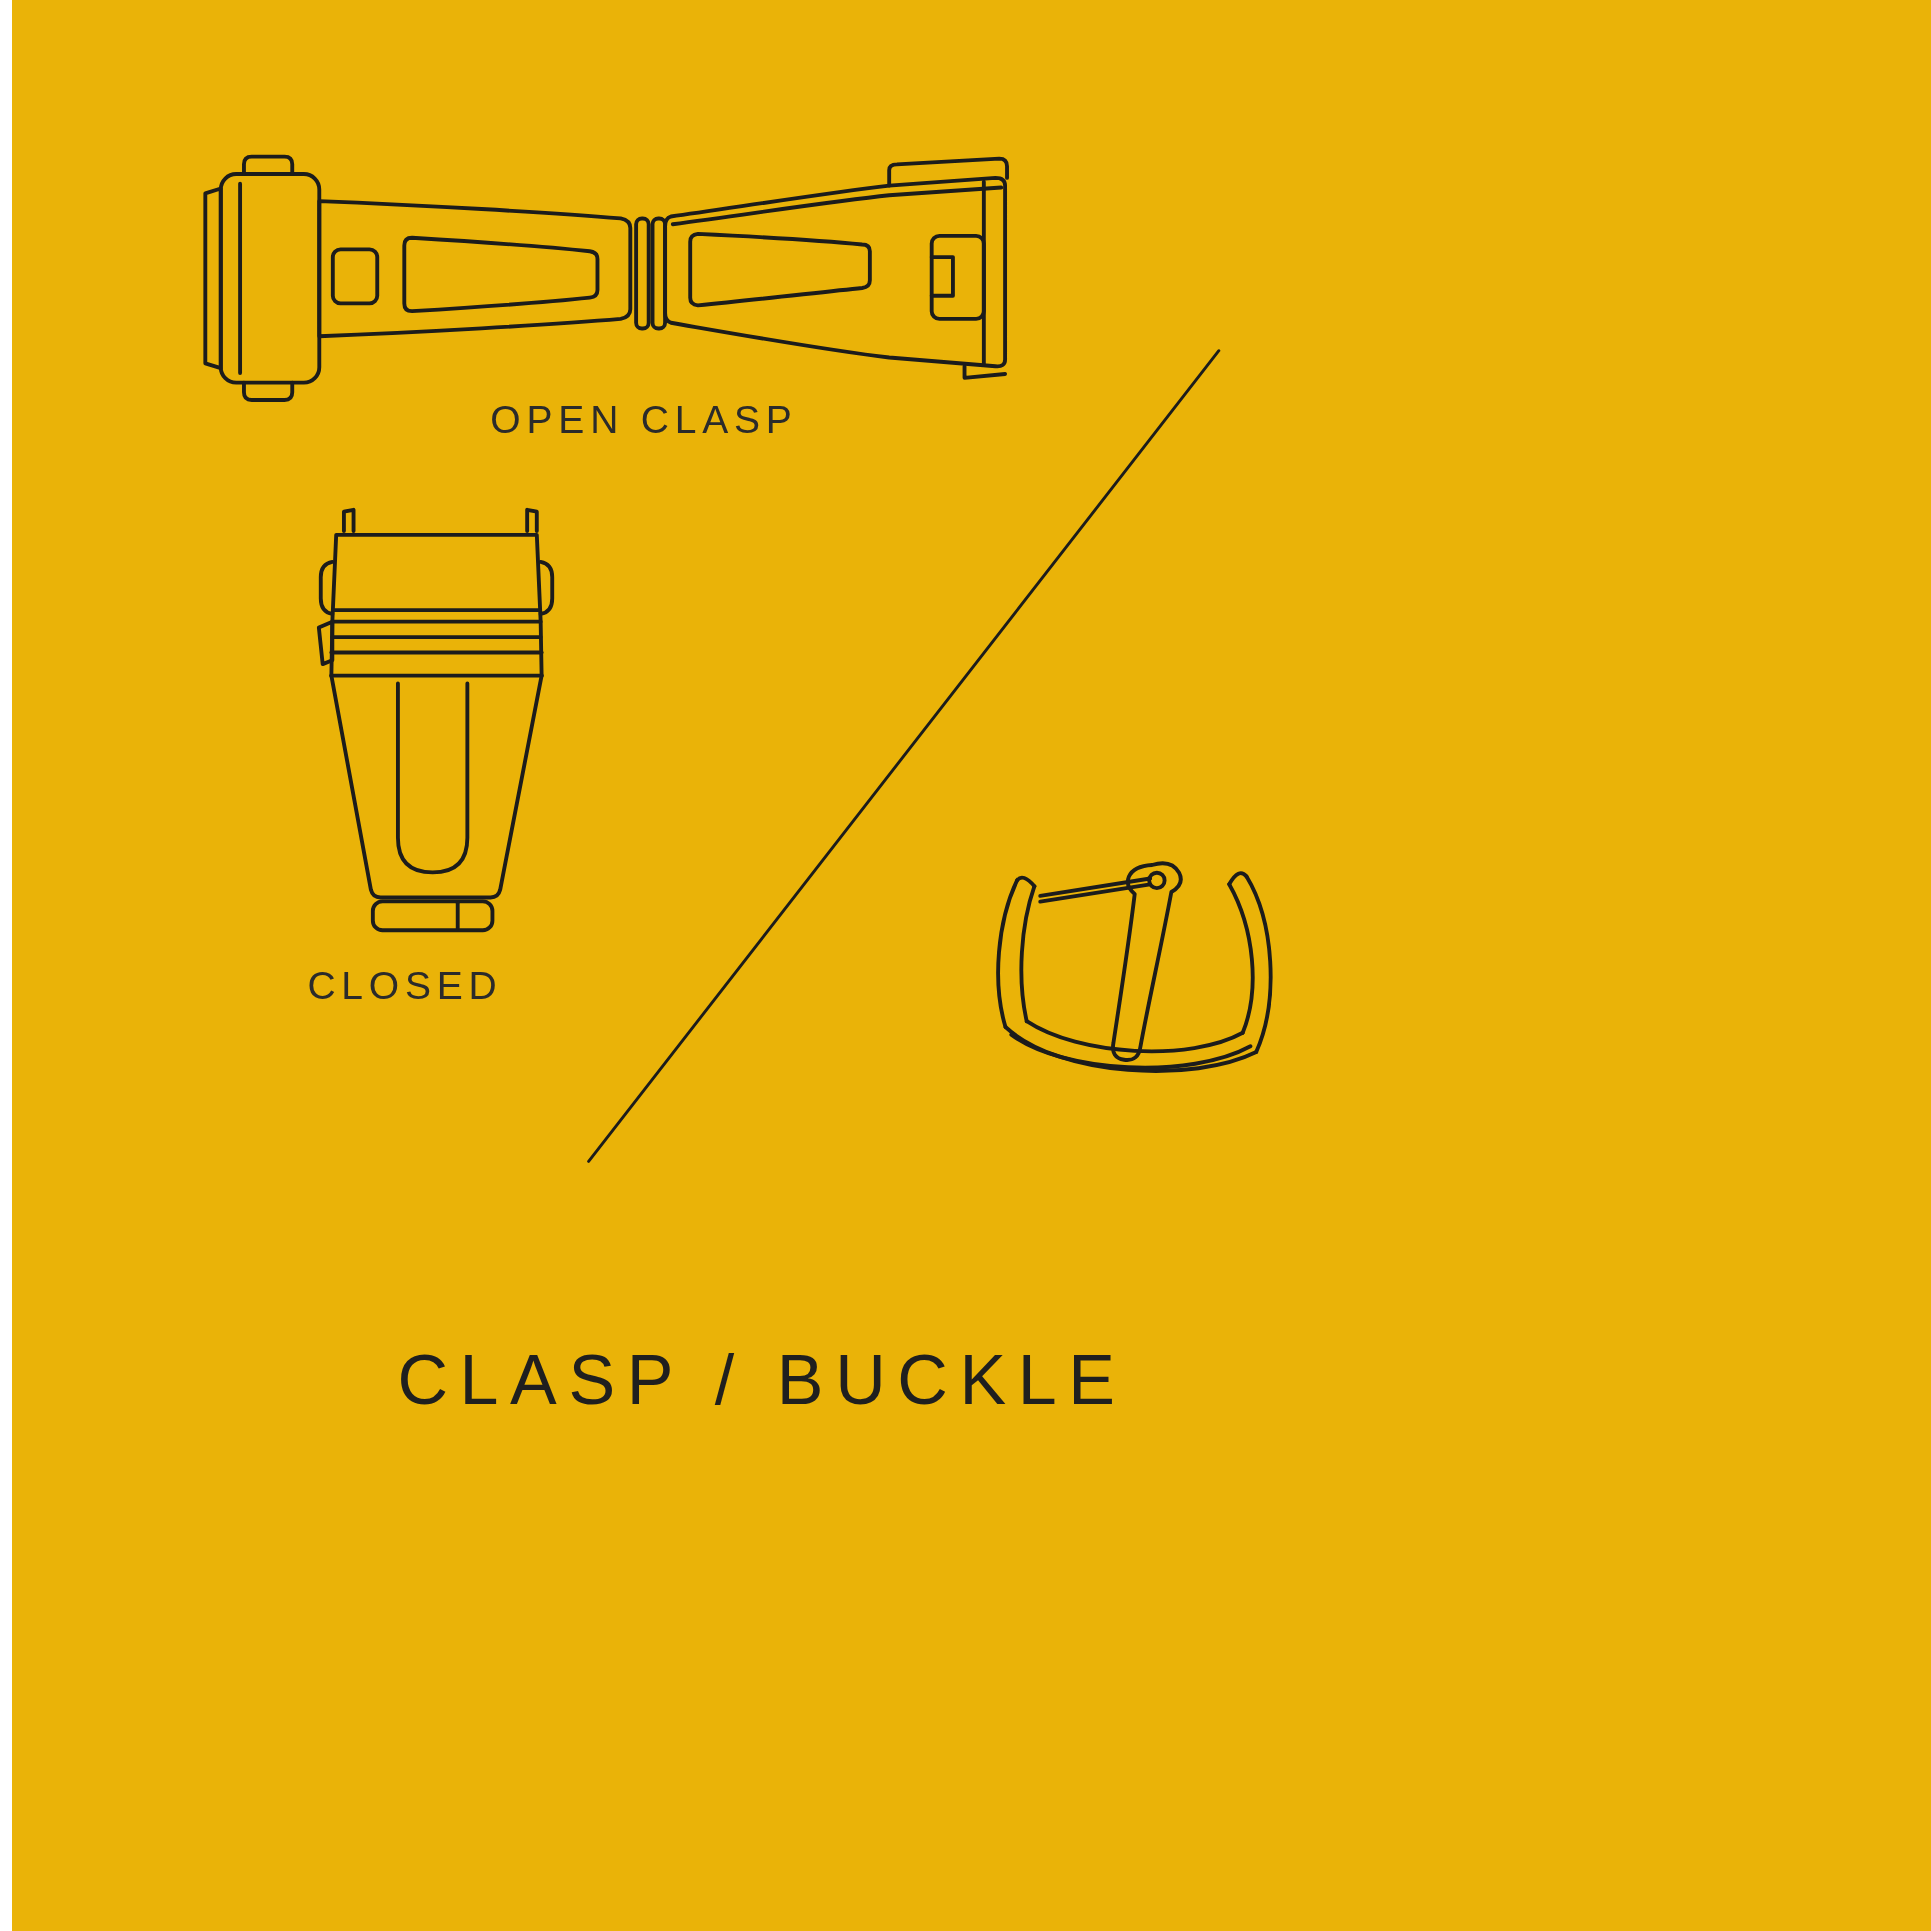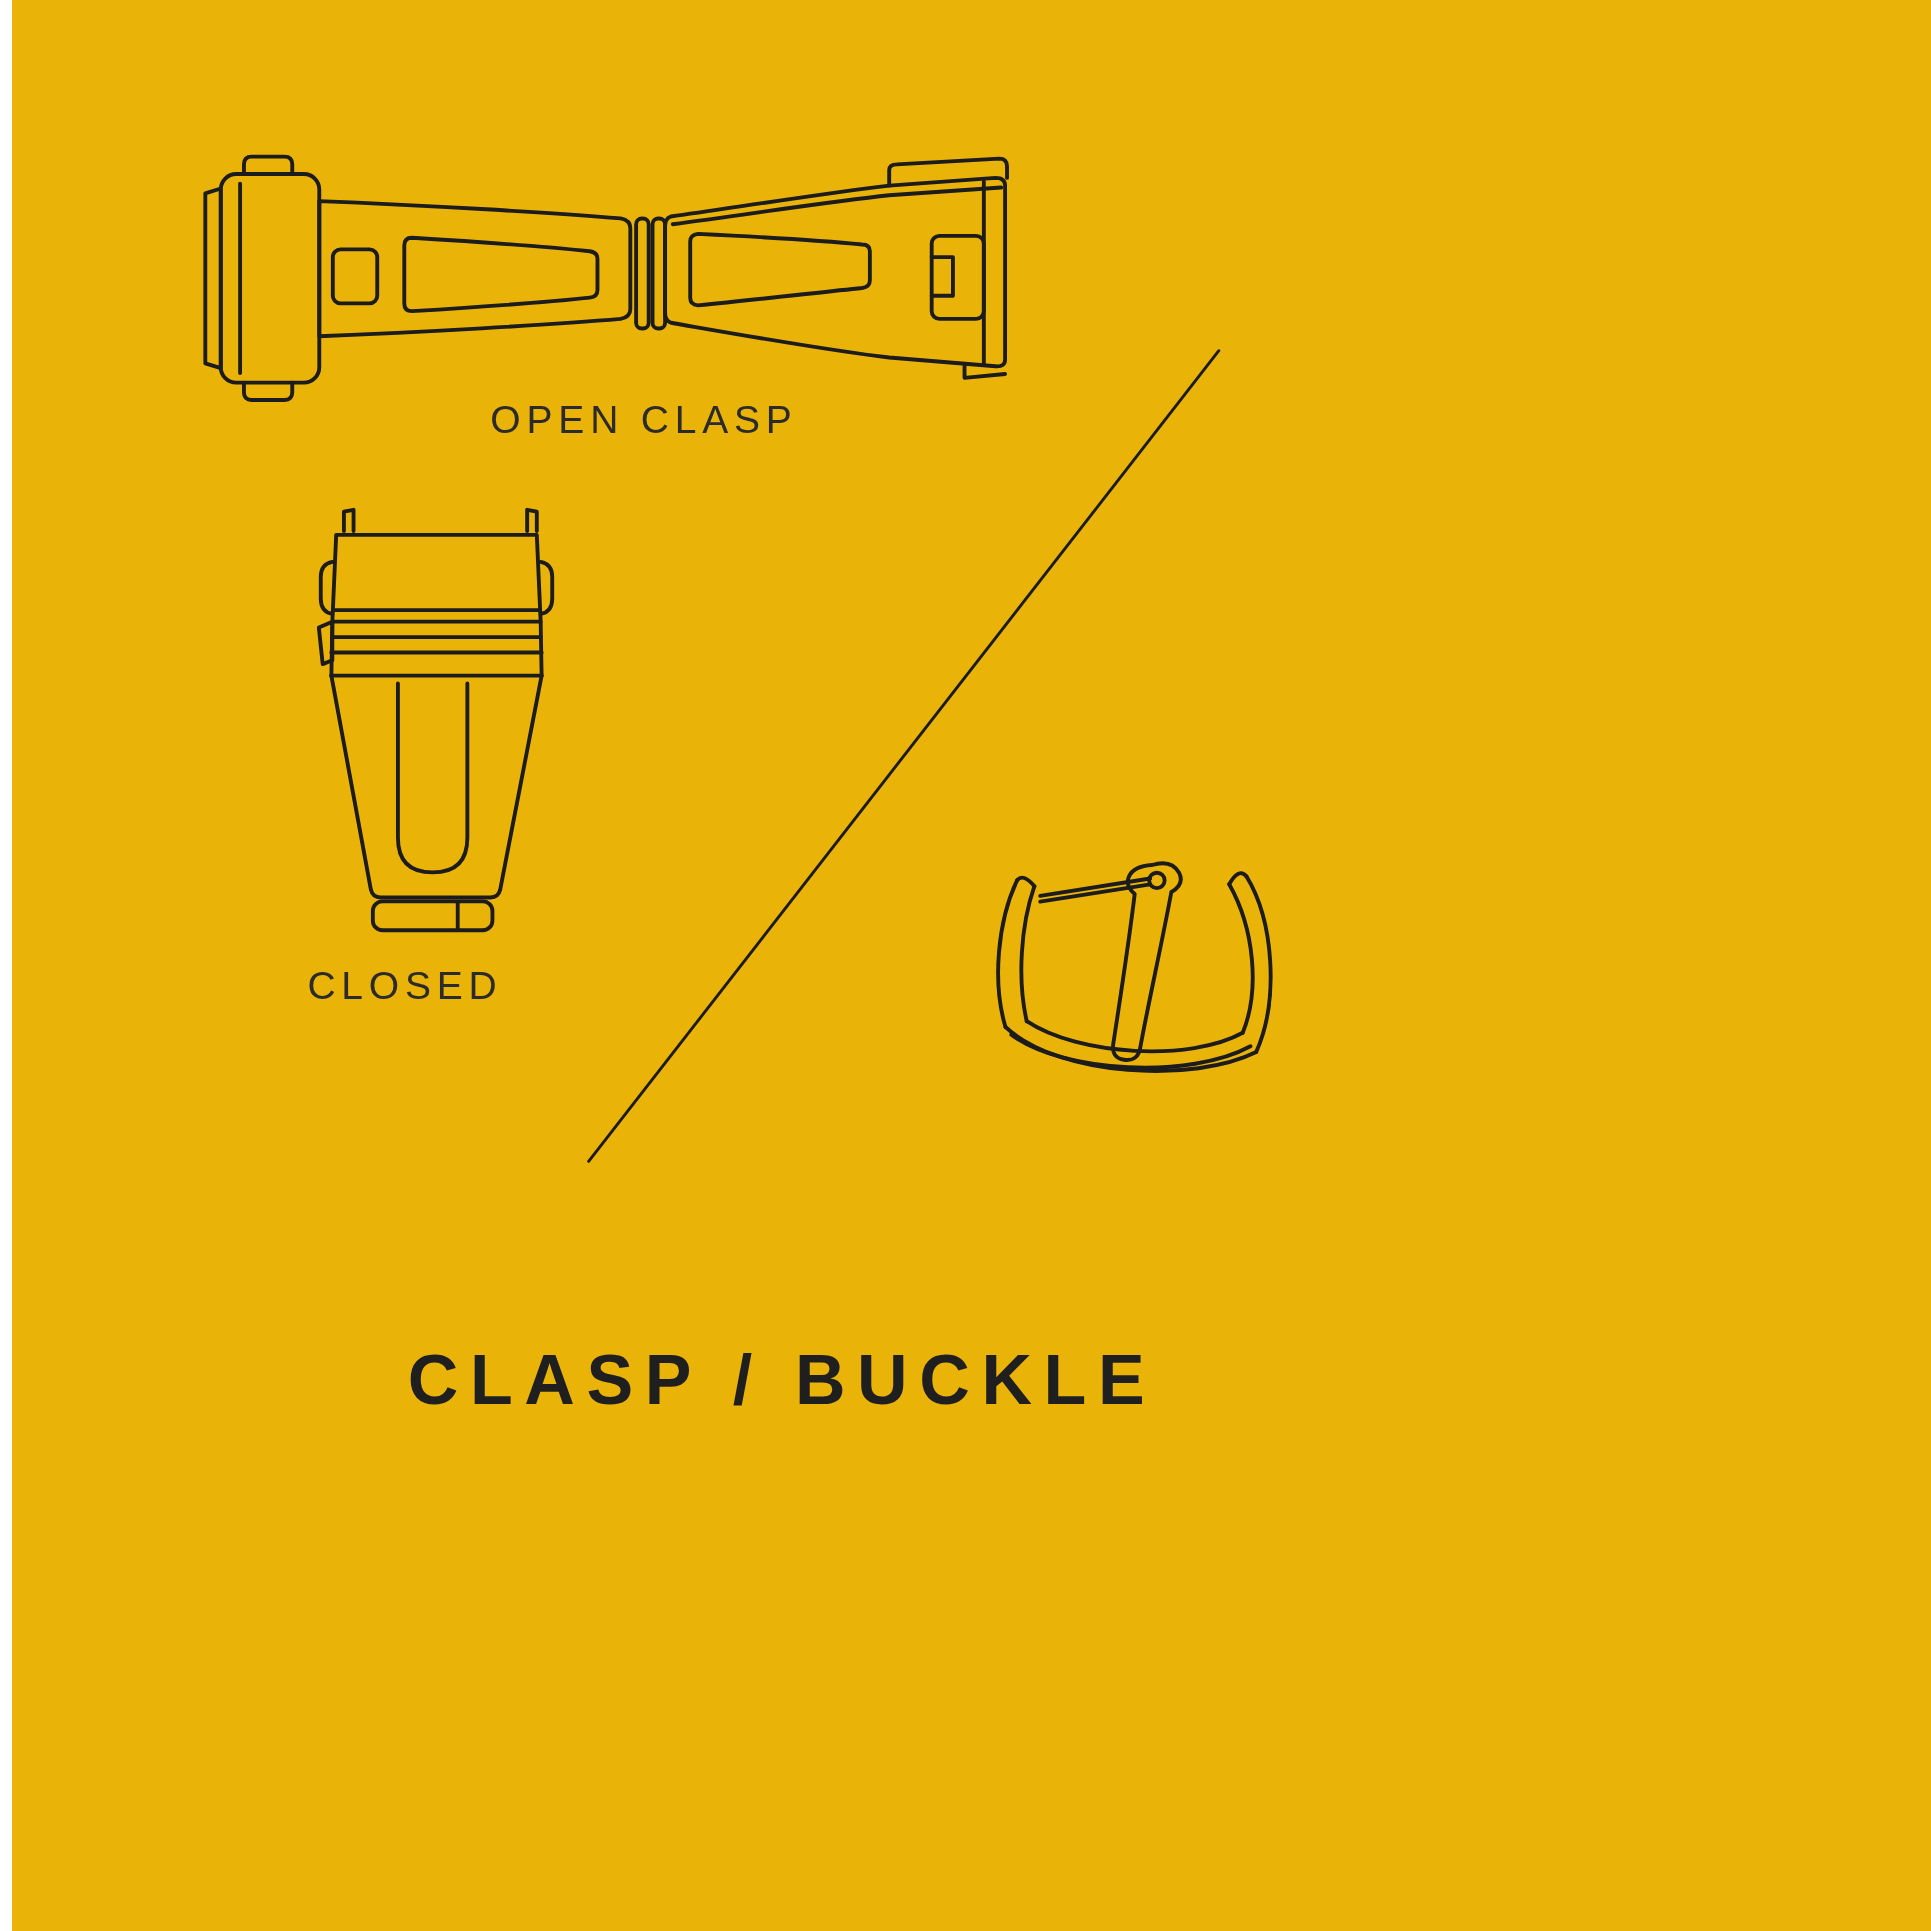--- a/index.html
+++ b/index.html
@@ -46,26 +46,26 @@
     font-size: 39px;
     font-weight: 400;
     letter-spacing: 5.8px;
     white-space: nowrap;
   }
   .open-clasp-label { left: 632px; top: 398px; }
   .closed-label     { left: 393px; top: 964px; }
 
   .page-title {
     position: absolute;
-    left: 770px;
+    left: 750px;
     top: 1340px;
     transform: translateX(-50%);
     color: #1f1f1f;
     font-size: 70px;
-    font-weight: 700;
+    font-weight: 400;
     letter-spacing: 11.6px;
     white-space: nowrap;
   }
 </style>
 </head>
 <body>
 
 <div class="canvas">
 
   <svg class="drawing open-clasp-svg" width="850" height="261" viewBox="0 0 880 270">

